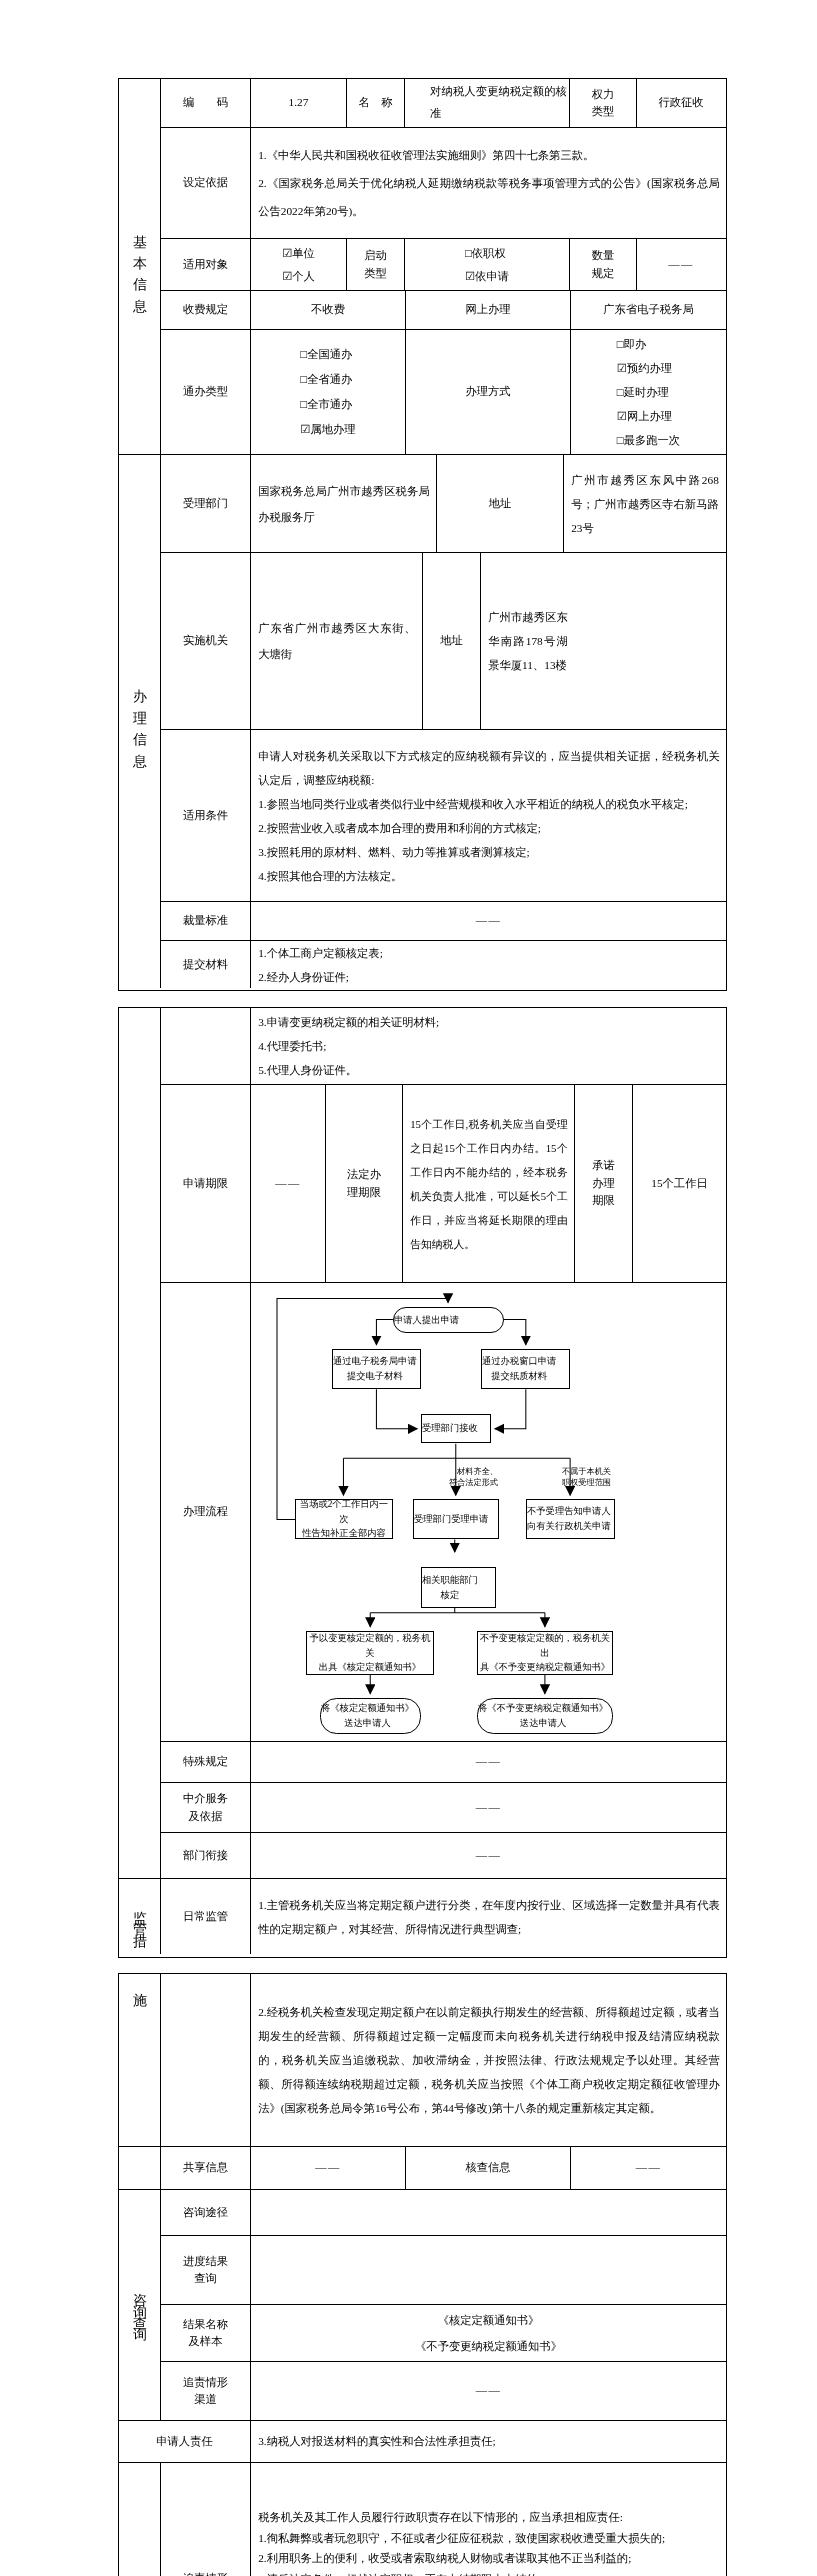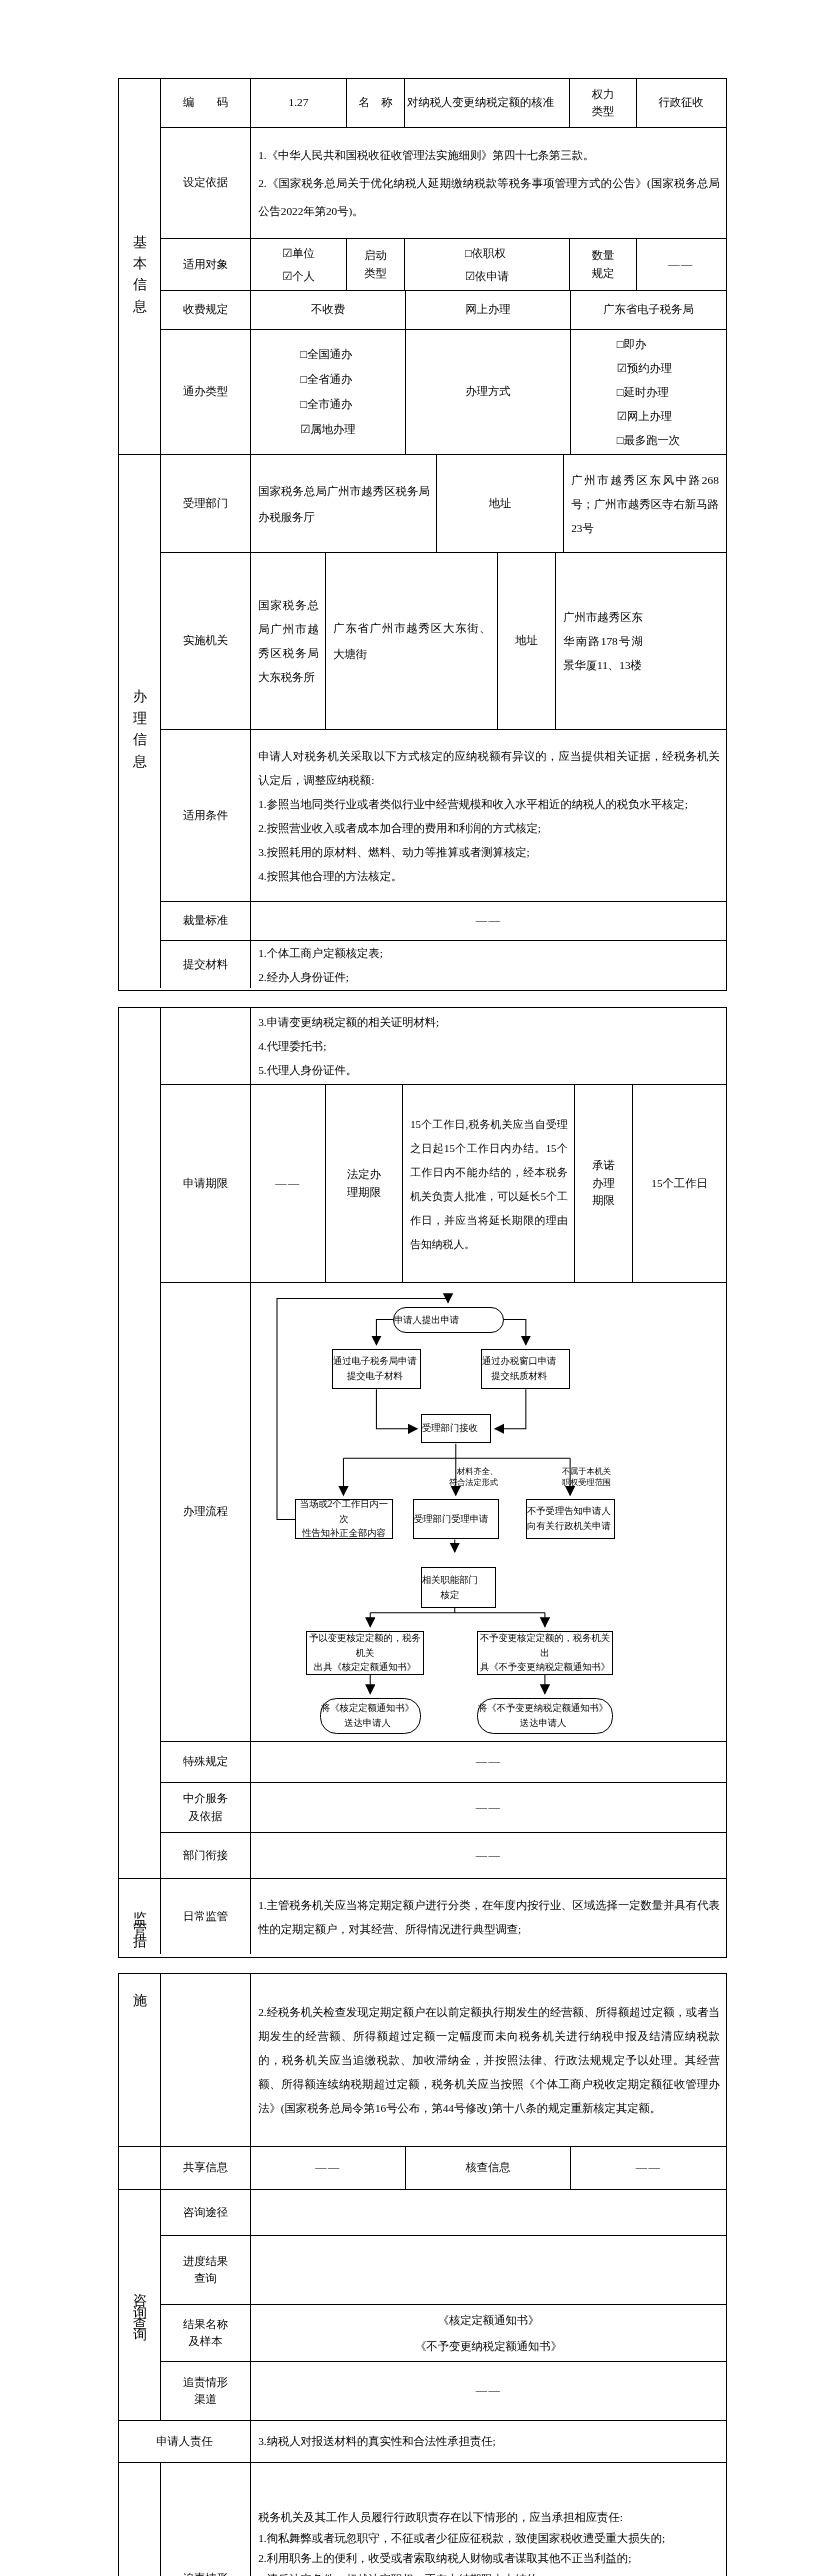--- a/index.html
+++ b/index.html
@@ -15,21 +15,21 @@
   .rows{flex:1;display:flex;flex-direction:column;min-width:0;}
   .row{display:flex;flex:none;box-sizing:border-box;min-height:0;}
   .row + .row{border-top:1px solid #000;}
   .cell{box-sizing:border-box;display:flex;align-items:center;justify-content:center;
         overflow:hidden;font-size:11.3px;line-height:1.55;padding:1px 2.1px;}
   .cell + .cell{border-left:1px solid #000;}
   .cell > span{white-space:pre-line;text-align:center;}
   .cell.txt{padding:3.1px 6.2px 3.1px 7.2px;}
   .cell.txt > span{width:100%;text-align:justify;text-justify:inter-ideograph;}
   .cell.list > span{text-align:left;}
-  .cell.jc > span{text-align:justify;width:100%;}
+  .cell.jc > span{text-align:justify;width:100%;margin-left:23px;}
   .vtext{writing-mode:vertical-lr;text-orientation:upright;font-size:14px;letter-spacing:11.3px;white-space:nowrap;}
   .vbig{letter-spacing:21.6px;}
   .dash{letter-spacing:1.5px;}
   
   .w172{flex:0 0 89px}.w187{flex:0 0 96px}.w113{flex:0 0 58px}.w320{flex:0 0 165px}
   .w130{flex:0 0 67px}.w173{flex:0 0 89px}.w300{flex:0 0 155px}.w303{flex:0 0 156px}
   .w361{flex:0 0 186px}.w247{flex:0 0 127px}.w315{flex:0 0 162px}.w146{flex:0 0 75px}
   .w149{flex:0 0 77px}.w333{flex:0 0 172px}.w112{flex:0 0 58px}.w183{flex:0 0 94px}
   .w923{flex:0 0 476px}.w254{flex:0 0 131px}
   
@@ -158,23 +158,20 @@
           <div class="cell w247">
               <span>地址</span>
             </div>
           <div class="cell w315 txt" style="line-height:24px">
               <span>广州市越秀区东风中路268号；广州市越秀区寺右新马路23号</span>
             </div>
         </div>
         <div class="row" style="height:177px">
           <div class="cell w172">
               <span>实施机关</span>
-            </div>
-          <div class="cell w146 txt" style="line-height:24px">
-              <span>国家税务总局广州市越秀区税务局大东税务所</span>
             </div>
           <div class="cell w333 txt" style="line-height:26px">
               <span>广东省广州市越秀区大东街、大塘街</span>
             </div>
           <div class="cell w112">
               <span>地址</span>
             </div>
           <div class="cell w183 txt" style="line-height:24px">
               <span>广州市越秀区东华南路178号湖景华厦11、13楼</span>
             </div>
@@ -305,21 +302,21 @@
                   <span>受理部门受理申请</span>
                 </div>
               <div class="node" style="left:275px;top:216px;width:89px;height:40px">
                   <span>不予受理告知申请人
 向有关行政机关申请</span>
                 </div>
               <div class="node" style="left:170px;top:284px;width:75px;height:41px">
                   <span>相关职能部门
 核定</span>
                 </div>
-              <div class="node" style="left:55px;top:348px;width:118px;height:44px">
+              <div class="node" style="left:55px;top:348px;width:128px;height:44px">
                   <span>予以变更核定定额的，税务机关
 出具《核定定额通知书》</span>
                 </div>
               <div class="node" style="left:226px;top:348px;width:136px;height:44px">
                   <span>不予变更核定定额的，税务机关出
 具《不予变更纳税定额通知书》</span>
                 </div>
               <div class="node stadium" style="left:69px;top:415px;width:101px;height:36px">
                   <span>将《核定定额通知书》
 送达申请人</span>

